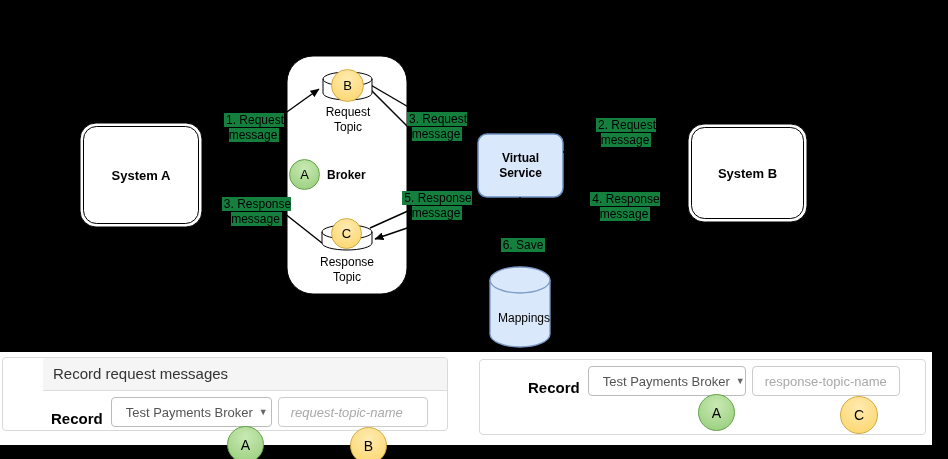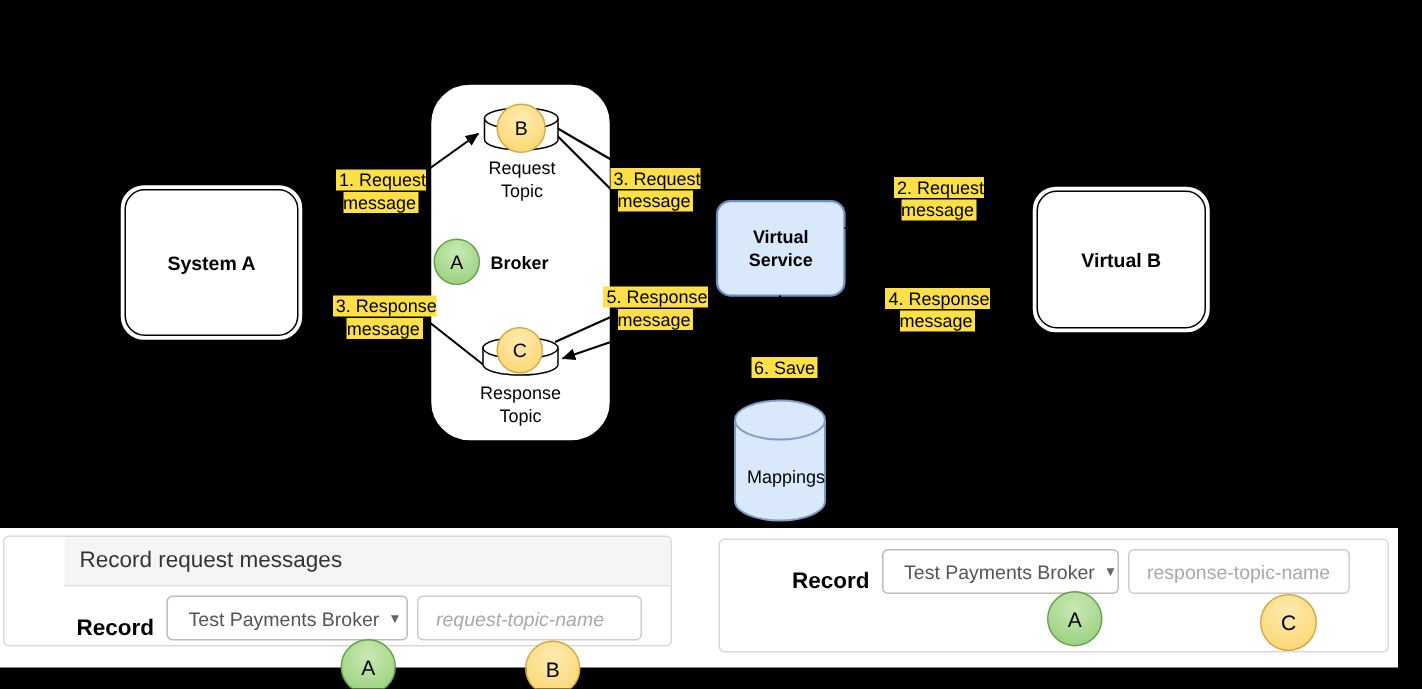--- a/index.html
+++ b/index.html
@@ -4,21 +4,21 @@
 <style>
   html,body{margin:0;padding:0;}
   body{
     width:948px;height:459px;background:#000;position:relative;overflow:hidden;
     font-family:"Liberation Sans", sans-serif;
   }
   
   .diagram{position:absolute;left:0;top:0;width:948px;height:352px;}
   .diagram svg{position:absolute;left:0;top:0;}
   .dlabel{position:absolute;color:#000;font-size:12px;line-height:15px;text-align:center;}
-  .dlabel span{background:#fde047;padding:0 2px;}
+  .dlabel span{background:#15803d;padding:0 2px;}
   .nodelabel{position:absolute;color:#000;font-size:12px;line-height:15px;text-align:center;}
   .bold{font-weight:bold;}
   .marker-circle{
     position:absolute;border-radius:50%;display:flex;align-items:center;justify-content:center;
     font-size:13px;color:#000;box-sizing:border-box;
   }
   .marker-green{background:radial-gradient(circle at 50% 30%, #c9e9b4, #94cc77);border:1px solid #62a247;}
   .marker-yellow{background:radial-gradient(circle at 50% 30%, #ffeab0, #fbd567);border:1px solid #d2a942;}
   
   .bottom-strip{position:absolute;left:0;top:352px;width:932px;height:93px;background:#fff;}
@@ -96,21 +96,21 @@
       <path d="M323,79 A24.5,7 0 0 0 372,79" fill="none" stroke="#000" stroke-width="1"></path>
     </g>
 
     <g>
       <path d="M322,232 A25,7 0 0 1 372,232 L372,243 A25,7 0 0 1 322,243 Z" fill="#ffffff" stroke="#000" stroke-width="1"></path>
       <path d="M322,232 A25,7 0 0 0 372,232" fill="none" stroke="#000" stroke-width="1"></path>
     </g>
   </svg>
 
   <div class="nodelabel bold" style="left:80px;top:168px;width:122px;font-size:13px;text-align:center;">System A</div>
-  <div class="nodelabel bold" style="left:688px;top:166px;width:119px;font-size:13px;">Virtual B</div>
+  <div class="nodelabel bold" style="left:688px;top:166px;width:119px;font-size:13px;">System B</div>
   <div class="nodelabel bold" style="left:490px;top:151px;width:61px;">Virtual Service</div>
   <div class="nodelabel bold" style="left:327px;top:168px;width:50px;text-align:left;">Broker</div>
   <div class="nodelabel" style="left:318px;top:105px;width:60px;">Request Topic</div>
   <div class="nodelabel" style="left:312px;top:255px;width:70px;">Response Topic</div>
   <div class="nodelabel" style="left:490px;top:311px;width:60px;text-align:right;">Mappings</div>
 
   <div class="marker-circle marker-green" style="left:289px;top:159px;width:31px;height:31px;">
       <span>A</span>
     </div>
   <div class="marker-circle marker-yellow" style="left:331px;top:69px;width:33px;height:33px;">

